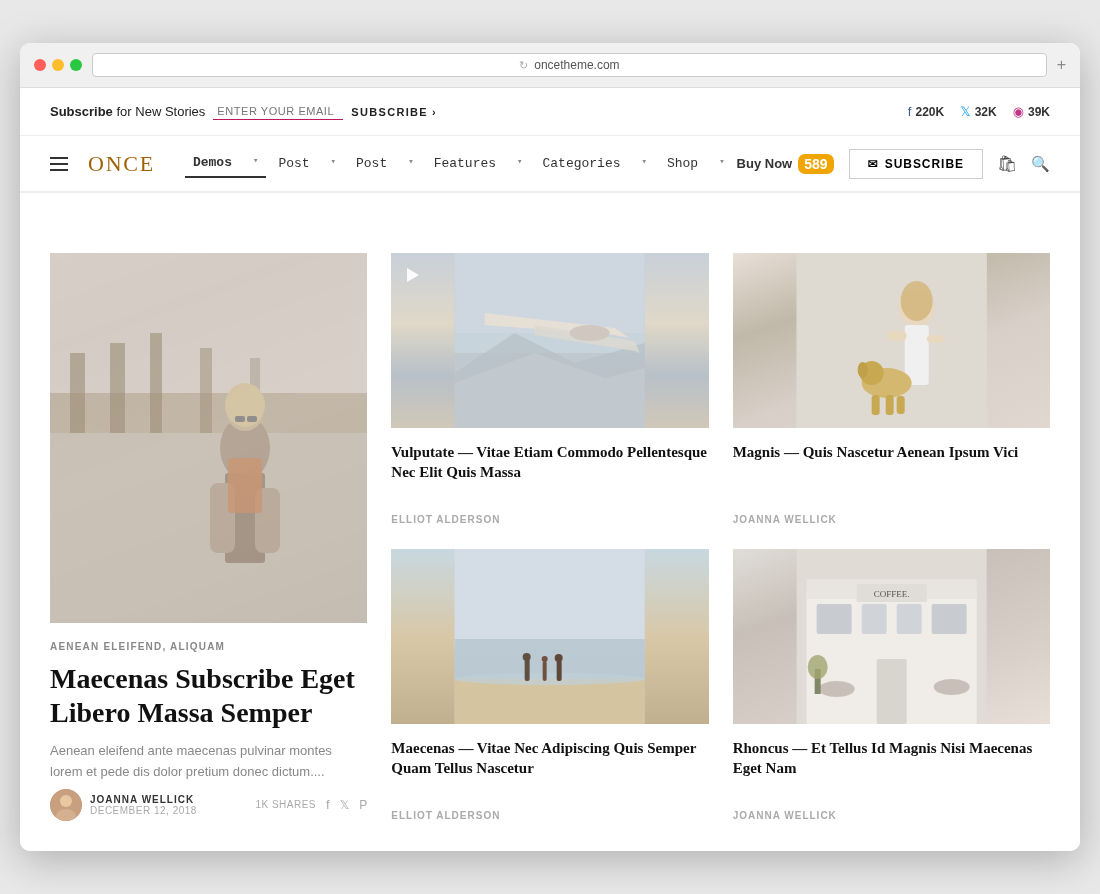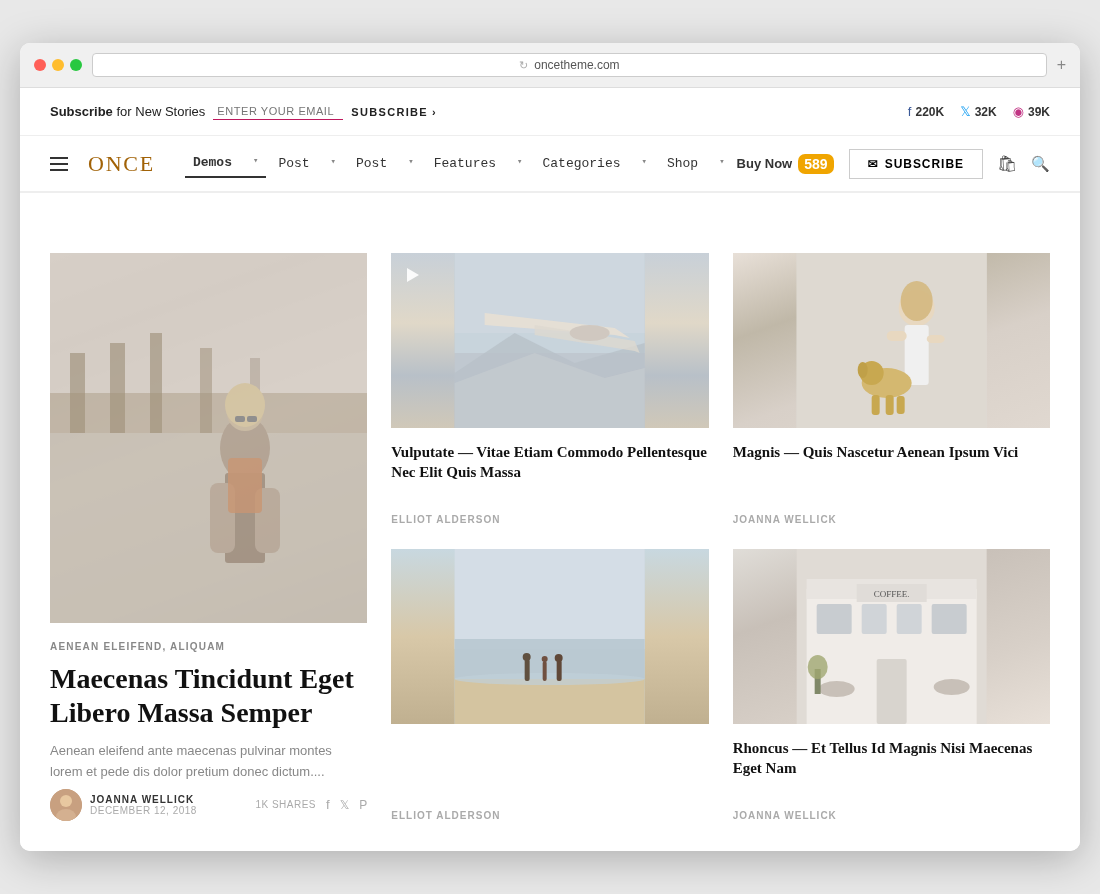--- a/index.html
+++ b/index.html
@@ -517,21 +517,21 @@
               <rect x="178" y="205" width="34" height="55" fill="#c8906a" rx="4" opacity="0.8"></rect>
 
               <rect x="185" y="163" width="10" height="6" fill="#888" rx="2"></rect>
               <rect x="197" y="163" width="10" height="6" fill="#888" rx="2"></rect>
             </svg>
           </div>
         </div>
         <div class="featured-meta">
           <div class="post-category">AENEAN ELEIFEND, ALIQUAM</div>
           <h2 class="post-title-large">
-            <span>Maecenas Tincidunt Eget</span><br>
+            <span>Maecenas Subscribe Eget</span><br>
             <span>Libero Massa Semper</span>
           </h2>
           <p class="post-excerpt">Aenean eleifend ante maecenas pulvinar montes lorem et pede dis dolor pretium donec dictum....</p>
           <div class="post-footer">
             <div class="post-author-area">
               <div class="author-avatar">
                 <svg width="32" height="32" xmlns="http://www.w3.org/2000/svg">
                   <rect width="32" height="32" fill="#c8a080" rx="16"></rect>
                   <circle cx="16" cy="12" r="6" fill="#e8c8a0"></circle>
                   <ellipse cx="16" cy="28" rx="10" ry="8" fill="#d4b090"></ellipse>
@@ -630,20 +630,24 @@
 
               <rect x="70" y="110" width="5" height="22" fill="#605040" rx="2"></rect>
               <circle cx="72" cy="108" r="4" fill="#605040"></circle>
               <rect x="88" y="112" width="4" height="20" fill="#705040" rx="2"></rect>
               <circle cx="90" cy="110" r="3" fill="#705040"></circle>
               <rect x="102" y="111" width="5" height="21" fill="#604838" rx="2"></rect>
               <circle cx="104" cy="109" r="4" fill="#604838"></circle>
             </svg>
           </div>
         </div>
+        <h3 class="small-post-title">
+          <strong>Maecenas</strong>
+          <span> — Vitae Nec Adipiscing Quis Semper Quam Tellus Nascetur</span>
+        </h3>
         <div class="small-author-name">ELLIOT ALDERSON</div>
       </div>
 
       <div class="small-post">
         <div class="small-post-image">
           <div class="img-coffee">
             <svg width="100%" height="175" viewBox="0 0 190 175" xmlns="http://www.w3.org/2000/svg" style="position:absolute;top:0;left:0;">
               <rect width="190" height="175" fill="#e0dbd5"></rect>
 
               <rect x="10" y="40" width="170" height="135" fill="#f0ece8"></rect>

